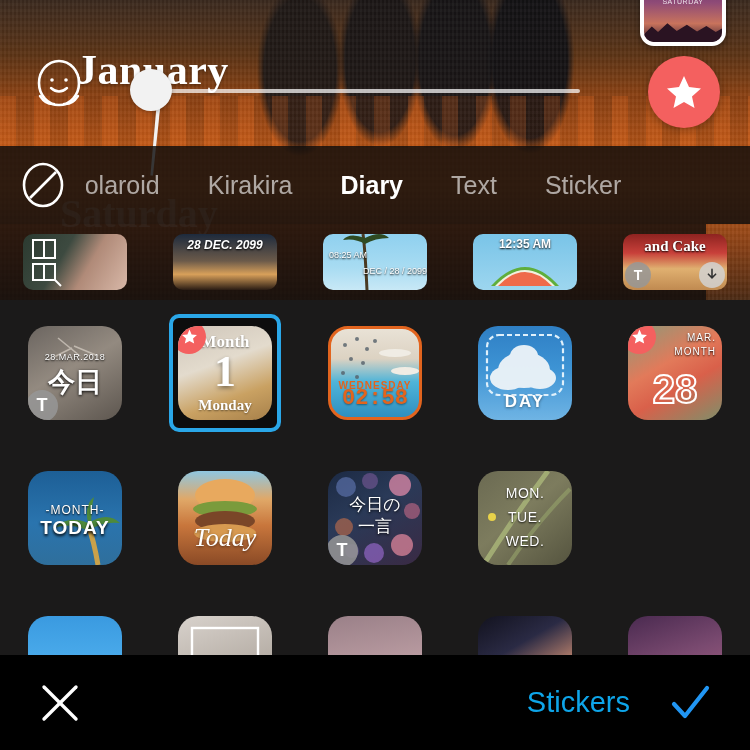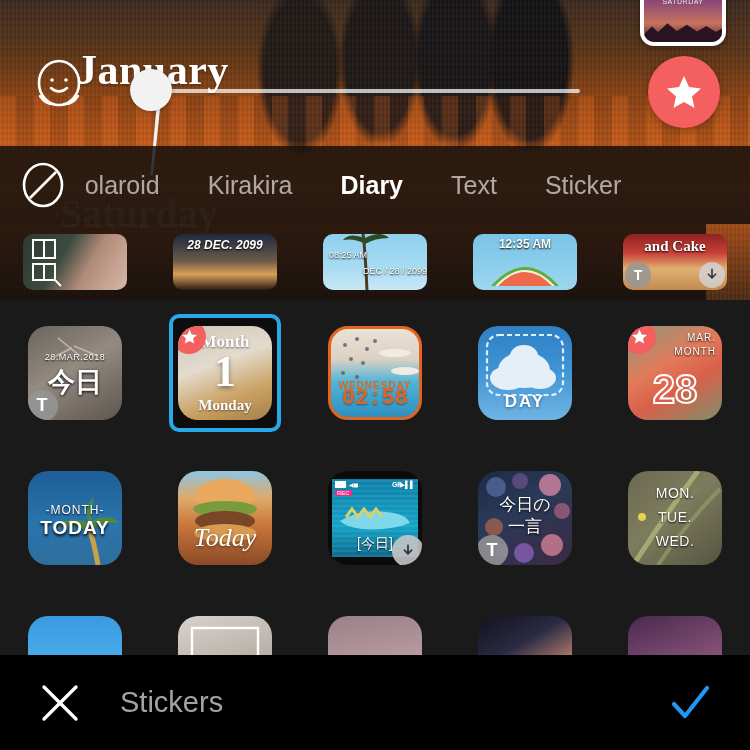--- a/index.html
+++ b/index.html
@@ -183,21 +183,21 @@
   
   .art { position: absolute; inset: 0; }
   .cap { position: absolute; left: 0; right: 0; text-align: center; color: #fff; }
 
   
   .bottombar {
     position: absolute; left: 0; top: 655px; width: 750px; height: 95px;
     background: #000; display: flex; align-items: center;
   }
   .bb-left { width: 120px; display: flex; align-items: center; justify-content: center; }
-  .bb-title { flex: 1; text-align: left; color: #a3a3a3; font-size: 29px; }
+  .bb-title { flex: 1; text-align: right; color: #0ea5e9; font-size: 29px; }
   .bb-right { width: 120px; display: flex; align-items: center; justify-content: center; }
 </style>
 </head>
 <body>
 
 <div id="app">
 
   <div class="canvas">
     <div class="photo"></div>
     <div class="photo-rail"></div>
@@ -415,45 +415,20 @@
           <svg viewBox="0 0 94 94" width="94" height="94" class="art">
             <ellipse cx="47" cy="24" rx="30" ry="16" fill="#e8a95e"></ellipse>
             <ellipse cx="47" cy="38" rx="32" ry="8" fill="#7a9b3c"></ellipse>
             <ellipse cx="47" cy="50" rx="30" ry="10" fill="#7a4628"></ellipse>
             <ellipse cx="47" cy="62" rx="31" ry="9" fill="#d89a50"></ellipse>
           </svg>
           <div class="cap" style="bottom:12px;font-family:'Liberation Serif',serif;font-style:italic;font-size:26px;color:#fff;text-shadow:0 1px 3px rgba(0,0,0,.5)">Today</div>
         </div>
       </div>
 
-      <div class="grid-cell">
-        <div class="tile" style="background:#0b0b0b">
-          <div style="position:absolute;left:4px;top:8px;right:4px;bottom:8px;background:
-               repeating-linear-gradient(0deg,rgba(255,255,255,.07) 0 2px,transparent 2px 5px),
-               linear-gradient(180deg,#0f7fa8 0%,#14a3c8 60%,#0d6a8c 100%)">
-            <svg viewBox="0 0 86 78" width="86" height="78" style="position:absolute">
-              <path d="M8 42 Q30 28 62 34 Q74 36 78 44 Q58 52 30 50 Q14 48 8 42 Z" fill="#7fd8ea"></path>
-              <path d="M14 38 L20 30 L26 38 L32 30 L38 38 L44 30 L50 38" fill="none" stroke="#d8d06a" stroke-width="3"></path>
-            </svg>
-            <div style="position:absolute;left:3px;top:2px;display:flex;gap:3px;align-items:center">
-              <div style="width:11px;height:7px;border:1px solid #fff;background:#fff"></div>
-              <div style="color:#fff;font-size:6px">◀◼</div>
-            </div>
-            <div style="position:absolute;left:3px;top:11px;background:#e0308c;color:#fff;font-size:6px;padding:0 2px">REC</div>
-            <div style="position:absolute;right:16px;top:2px;color:#fff;font-size:7px;font-weight:700">GP</div>
-            <div style="position:absolute;right:3px;top:2px;color:#fff;font-size:7px">▶▌▌</div>
-            <div style="position:absolute;left:0;right:0;bottom:4px;text-align:center;color:#fff;font-size:14px;text-shadow:0 1px 2px #000">[今日]</div>
-          </div>
-          <div class="badge-dl">
-            <svg viewBox="0 0 20 20" width="16" height="16">
-              <path d="M10 3 V13 M5.5 9 L10 13.5 L14.5 9" stroke="#333" stroke-width="2.2" fill="none" stroke-linecap="round"></path>
-            </svg>
-          </div>
-        </div>
-      </div>
 
       <div class="grid-cell">
         <div class="tile" style="background:linear-gradient(150deg,#1c2a44 0%,#2a3a58 40%,#3a2a44 100%)">
           <svg viewBox="0 0 94 94" width="94" height="94" class="art">
             <circle cx="18" cy="16" r="10" fill="#5a6fa8" opacity=".7"></circle>
             <circle cx="42" cy="10" r="8" fill="#7a5a9a" opacity=".6"></circle>
             <circle cx="72" cy="14" r="11" fill="#e08aa8" opacity=".75"></circle>
             <circle cx="84" cy="40" r="8" fill="#c86a88" opacity=".6"></circle>
             <circle cx="16" cy="56" r="9" fill="#c8704a" opacity=".6"></circle>
             <circle cx="74" cy="74" r="11" fill="#e88aa0" opacity=".7"></circle>

